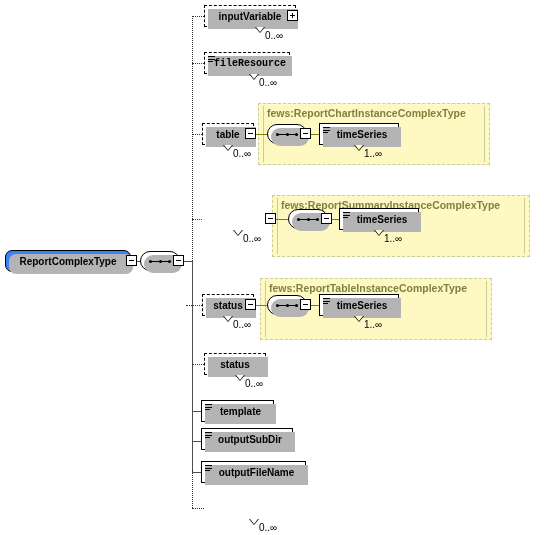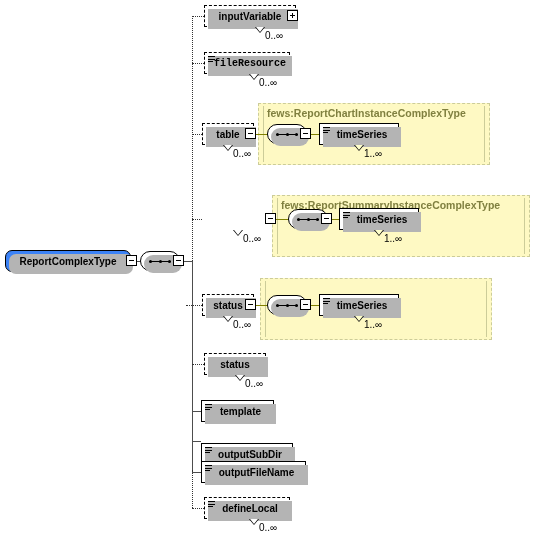--- a/index.html
+++ b/index.html
@@ -252,20 +252,21 @@
 
   <div class="group-box" style="left:272px; top:195px; width:258px; height:62px;">
     <div class="left-bar"></div>
     <div class="right-bar"></div>
     <div class="group-label">fews:ReportSummaryInstanceComplexType</div>
   </div>
 
   <div class="group-box" style="left:260px; top:278px; width:232px; height:62px;">
     <div class="left-bar"></div>
     <div class="right-bar"></div>
+    <div class="group-label">fews:ReportTableInstanceComplexType</div>
   </div>
 
   <div class="conn h-solid" style="left:135px; top:261px; width:14px;"></div>
 
   <div class="conn h-solid" style="left:178px; top:261px; width:14px;"></div>
 
   <div class="conn v-dot" style="left:192px; top:16px; height:245px;"></div>
 
   <div class="conn v-solid" style="left:192px; top:261px; height:212px;"></div>
 
@@ -409,42 +410,34 @@
 
   <div class="node required shadow" style="left:201px; top:400px; width:73px; height:22px;">
     <span class="lines-icon">
         <i></i>
         <i></i>
         <i></i>
       </span>
     <span class="lbl" style="padding-left:8px;">template</span>
   </div>
 
-  <div class="node required shadow" style="left:201px; top:443px; width:92px; height:22px;">
+  <div class="node required shadow" style="left:201px; top:428px; width:92px; height:22px;">
     <span class="lines-icon">
         <i></i>
         <i></i>
         <i></i>
       </span>
     <span class="lbl" style="padding-left:8px;">outputSubDir</span>
   </div>
 
   <div class="node required shadow" style="left:201px; top:461px; width:105px; height:22px;">
     <span class="lines-icon">
         <i></i>
         <i></i>
         <i></i>
       </span>
     <span class="lbl" style="padding-left:8px;">outputFileName</span>
   </div>
 
-  <div class="node optional shadow" style="left:204px; top:497px; width:86px; height:22px;">
-    <span class="lines-icon">
-        <i></i>
-        <i></i>
-        <i></i>
-      </span>
-    <span class="lbl" style="padding-left:8px;">defineLocal</span>
-  </div>
   <div class="repeat-mark" style="left:249px; top:519px;"></div>
   <div class="occurs" style="left:259px; top:522px;">0..∞</div>
 
 </div>
 
 </body></html>

